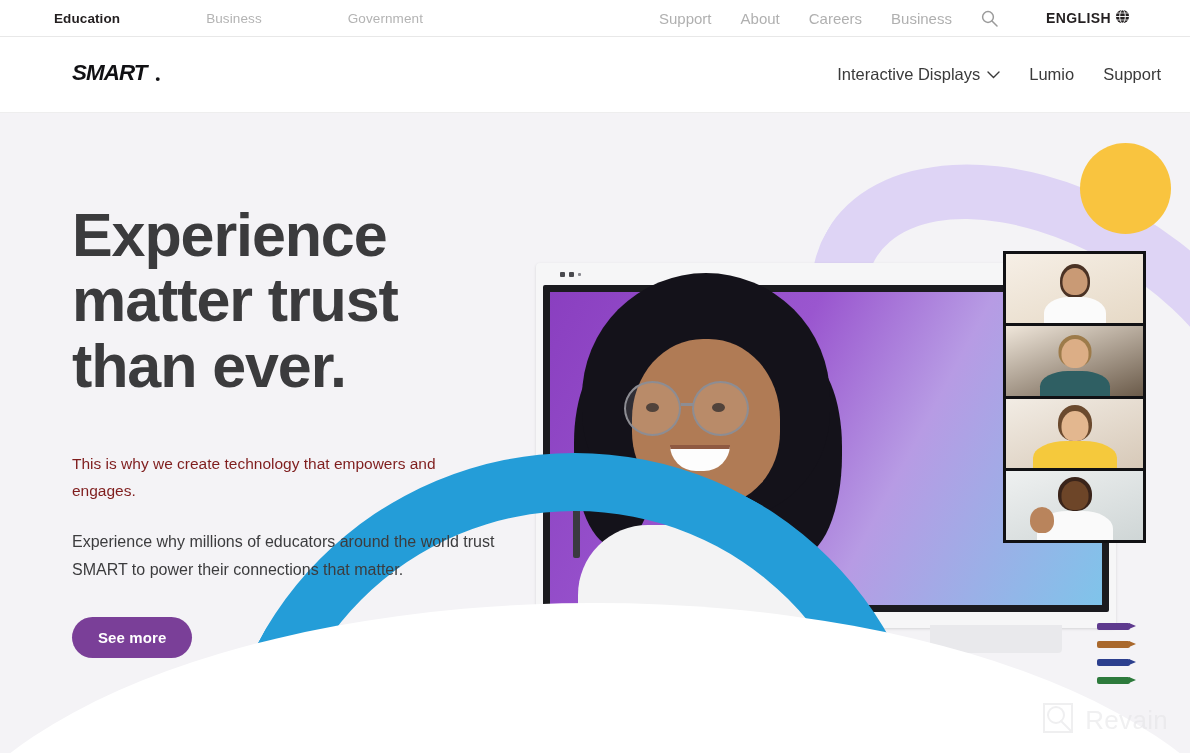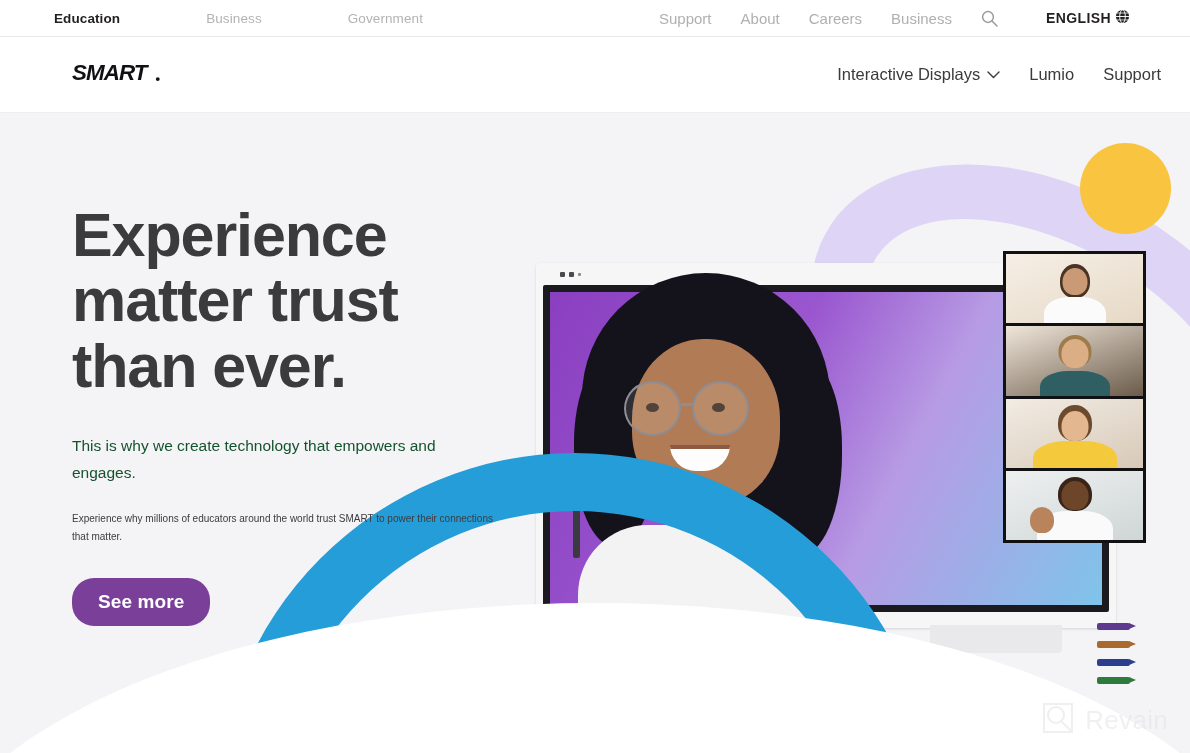--- a/index.html
+++ b/index.html
@@ -108,32 +108,32 @@
 
   
   .hero-copy {
     position:absolute; z-index:8; left:72px; top:90px; width:470px;
   }
   .headline {
     font-size:61px; line-height:1.07; font-weight:bold;
     color:#3b3b3d; letter-spacing:-1.1px;
   }
   .sub1 {
-    margin-top:34px; font-size:15.5px; line-height:1.73;
-    color:#14532d; max-width:400px;
+    margin-top:52px; font-size:15.5px; line-height:1.73;
+    color:#7f1d1d; max-width:400px;
   }
   .sub2 {
-    margin-top:24px; font-size:10px; line-height:1.73;
+    margin-top:24px; font-size:16px; line-height:1.73;
     color:#3c3c3e; max-width:425px;
   }
   .see-more {
     margin-top:33px; background:#7a3f98; color:#ffffff;
-    font-size:19px; font-weight:bold;
+    font-size:15px; font-weight:bold;
     border:none; border-radius:22px;
-    height:48px; padding:0 26px; cursor:pointer; letter-spacing:.1px;
+    height:41px; padding:0 26px; cursor:pointer; letter-spacing:.1px;
   }
 
   
   .hero-art {
     position:absolute; z-index:4; left:500px; top:120px;
     width:660px; height:520px;
   }
   
   .display {
     position:absolute; left:36px; top:30px; width:580px; height:365px;

